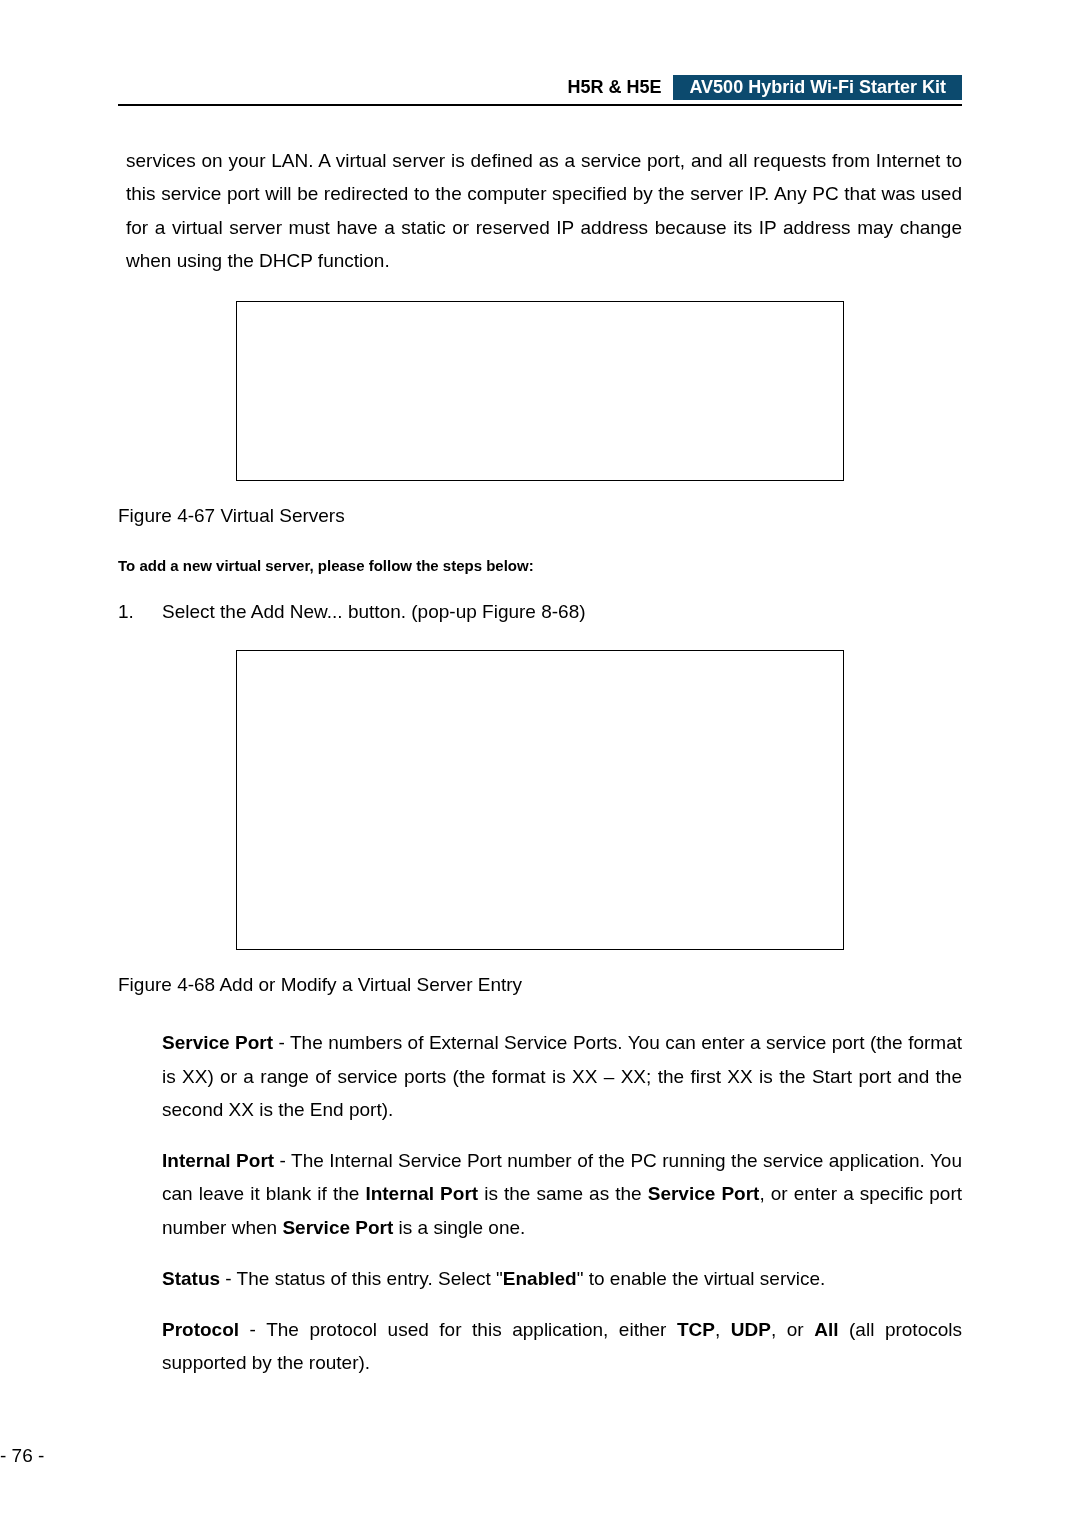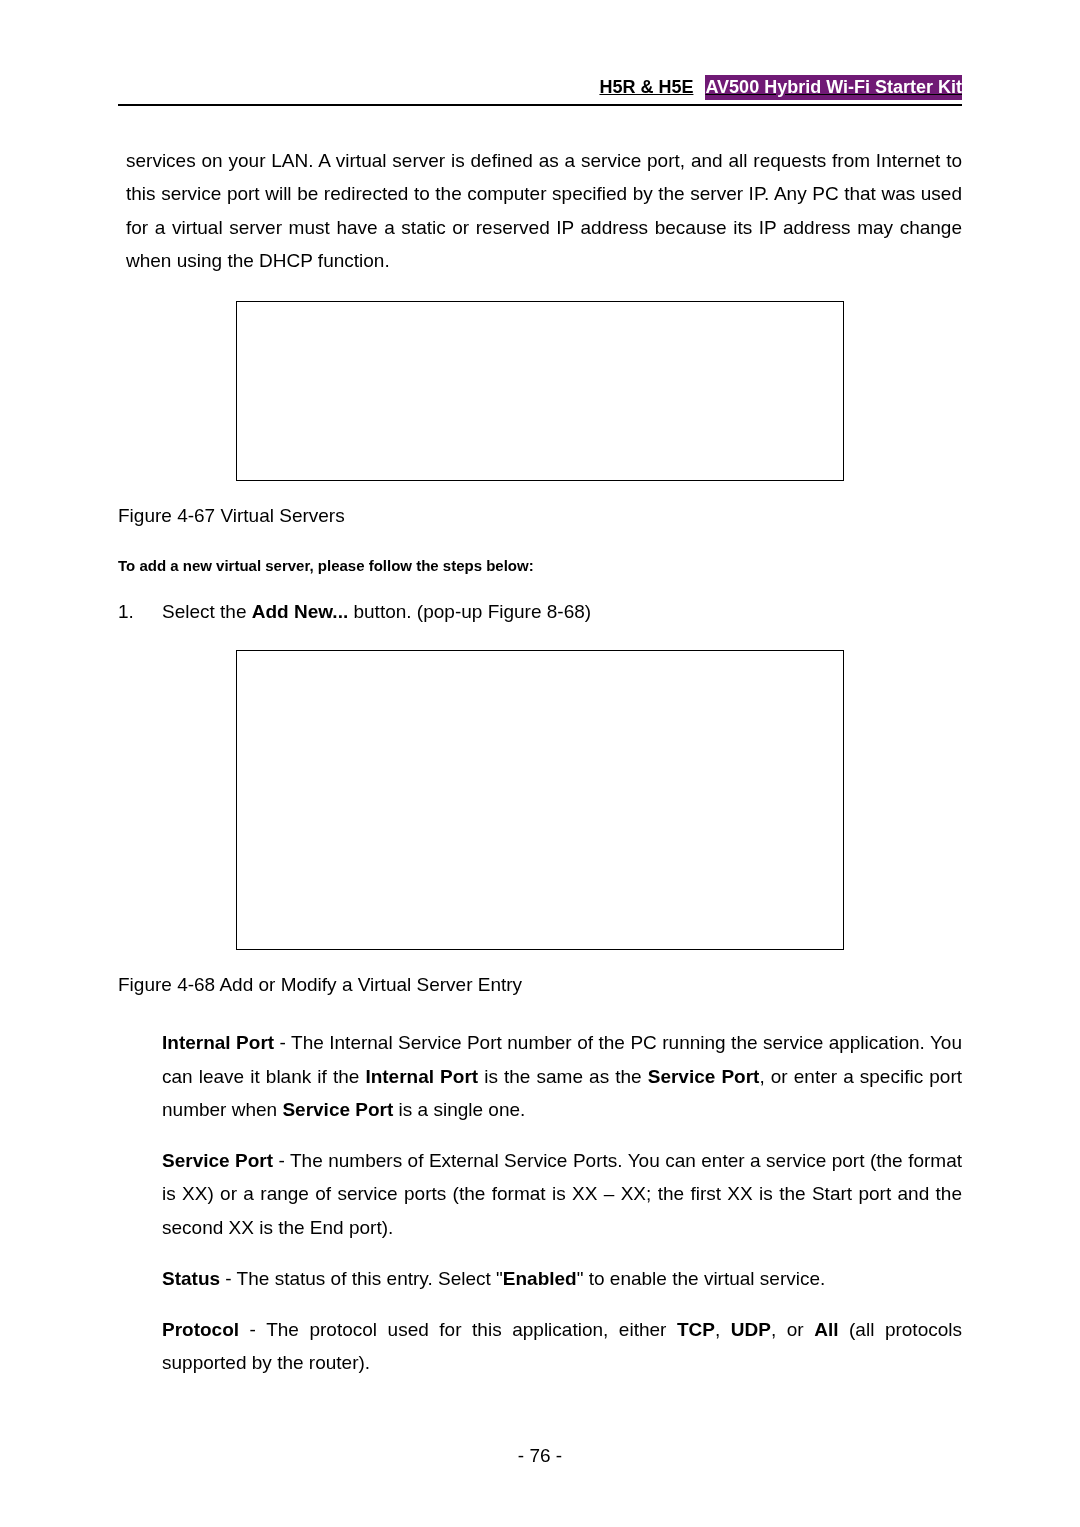--- a/index.html
+++ b/index.html
@@ -16,30 +16,29 @@
     }
     .page {
       padding: 75px 118px 0 118px;
     }
     .header-line {
       display: flex;
       justify-content: flex-end;
       align-items: center;
       font-size: 18px;
       margin-bottom: 4px;
-      text-decoration: underline;
     }
     .header-model {
       font-weight: bold;
       margin-right: 12px;
     }
     .header-product {
-      background: #701a75;
+      background: #0c4a6e;
       color: #fff;
-      padding: 2px 0;
+      padding: 2px 16px;
       font-weight: bold;
       white-space: nowrap;
     }
     .header-rule {
       border-bottom: 2px solid #000;
       margin-bottom: 38px;
     }
     .body-text {
       font-size: 19px;
       line-height: 1.75;
@@ -75,40 +74,40 @@
     .ol-item {
       display: flex;
       font-size: 19px;
       line-height: 1.7;
     }
     .ol-num {
       width: 44px;
       flex-shrink: 0;
     }
     .ol-text .bold {
-      font-weight: bold;
+      font-weight: normal;
     }
     .def-block {
       padding-left: 44px;
     }
     .def-item {
       font-size: 19px;
       line-height: 1.75;
       text-align: justify;
       margin-bottom: 18px;
     }
     .def-item .bold {
       font-weight: bold;
     }
     .page-number {
       position: absolute;
       bottom: 60px;
       left: 0;
       right: 0;
-      text-align: center;
+      text-align: left;
       font-size: 19px;
     }
   </style>
 </head>
 <body>
 
 <div class="page">
   <div class="header-line">
     <span class="header-model">H5R &amp; H5E</span>
     <span class="header-product">AV500 Hybrid Wi-Fi Starter Kit</span>
@@ -130,25 +129,25 @@
       </span>
     </div>
   </div>
 
   <div class="figure-box-2"></div>
   <p class="figure-caption">Figure 4-68 Add or Modify a Virtual Server Entry</p>
 
   <div class="def-block">
 
     <p class="def-item">
-      <span class="bold">Internal Port</span><span> - The Internal Service Port number of the PC running the service application. You can leave it blank if the </span><span class="bold">Internal Port</span><span> is the same as the </span><span class="bold">Service Port</span><span>, or enter a specific port number when </span><span class="bold">Service Port</span><span> is a single one.</span>
+      <span class="bold">Service Port</span><span> - The numbers of External Service Ports. You can enter a service port (the format is XX) or a range of service ports (the format is XX – XX; the first XX is the Start port and the second XX is the End port).</span>
     </p>
 
     <p class="def-item">
-      <span class="bold">Service Port</span><span> - The numbers of External Service Ports. You can enter a service port (the format is XX) or a range of service ports (the format is XX – XX; the first XX is the Start port and the second XX is the End port).</span>
+      <span class="bold">Internal Port</span><span> - The Internal Service Port number of the PC running the service application. You can leave it blank if the </span><span class="bold">Internal Port</span><span> is the same as the </span><span class="bold">Service Port</span><span>, or enter a specific port number when </span><span class="bold">Service Port</span><span> is a single one.</span>
     </p>
 
 
     <p class="def-item">
       <span class="bold">Status</span><span> - The status of this entry. Select "</span><span class="bold">Enabled</span><span>" to enable the virtual service.</span>
     </p>
 
     <p class="def-item">
       <span class="bold">Protocol</span><span> - The protocol used for this application, either </span><span class="bold">TCP</span><span>, </span><span class="bold">UDP</span><span>, or </span><span class="bold">All</span><span> (all protocols supported by the router).</span>
     </p>

